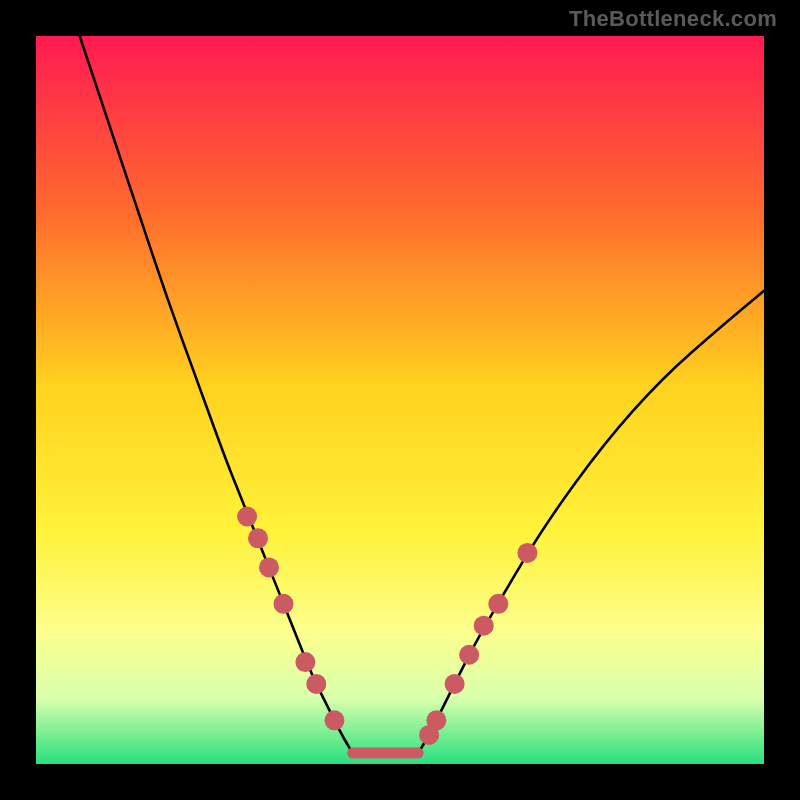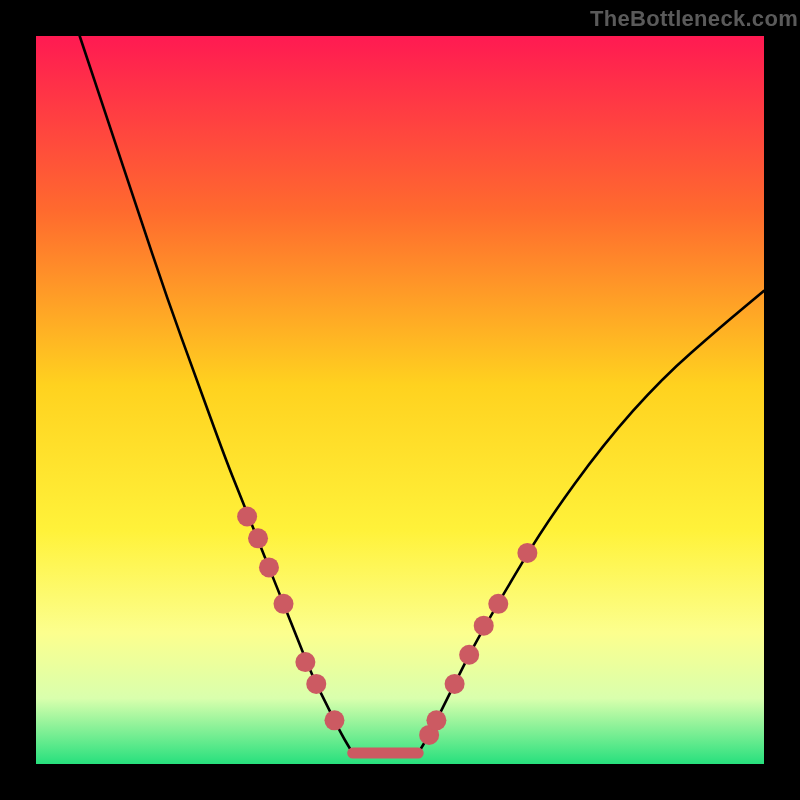--- a/index.html
+++ b/index.html
@@ -12,21 +12,21 @@
     font-family: Arial, Helvetica, sans-serif;
   }
   .stage {
     position: relative;
     width: 800px;
     height: 800px;
   }
   .watermark {
     position: absolute;
     top: 6px;
-    right: 2px;
+    right: 23px;
     font-size: 22px;
     font-weight: 600;
     color: #5a5a5a;
     letter-spacing: 0.3px;
     z-index: 5;
   }
   svg.chart {
     position: absolute;
     left: 0;
     top: 0;

